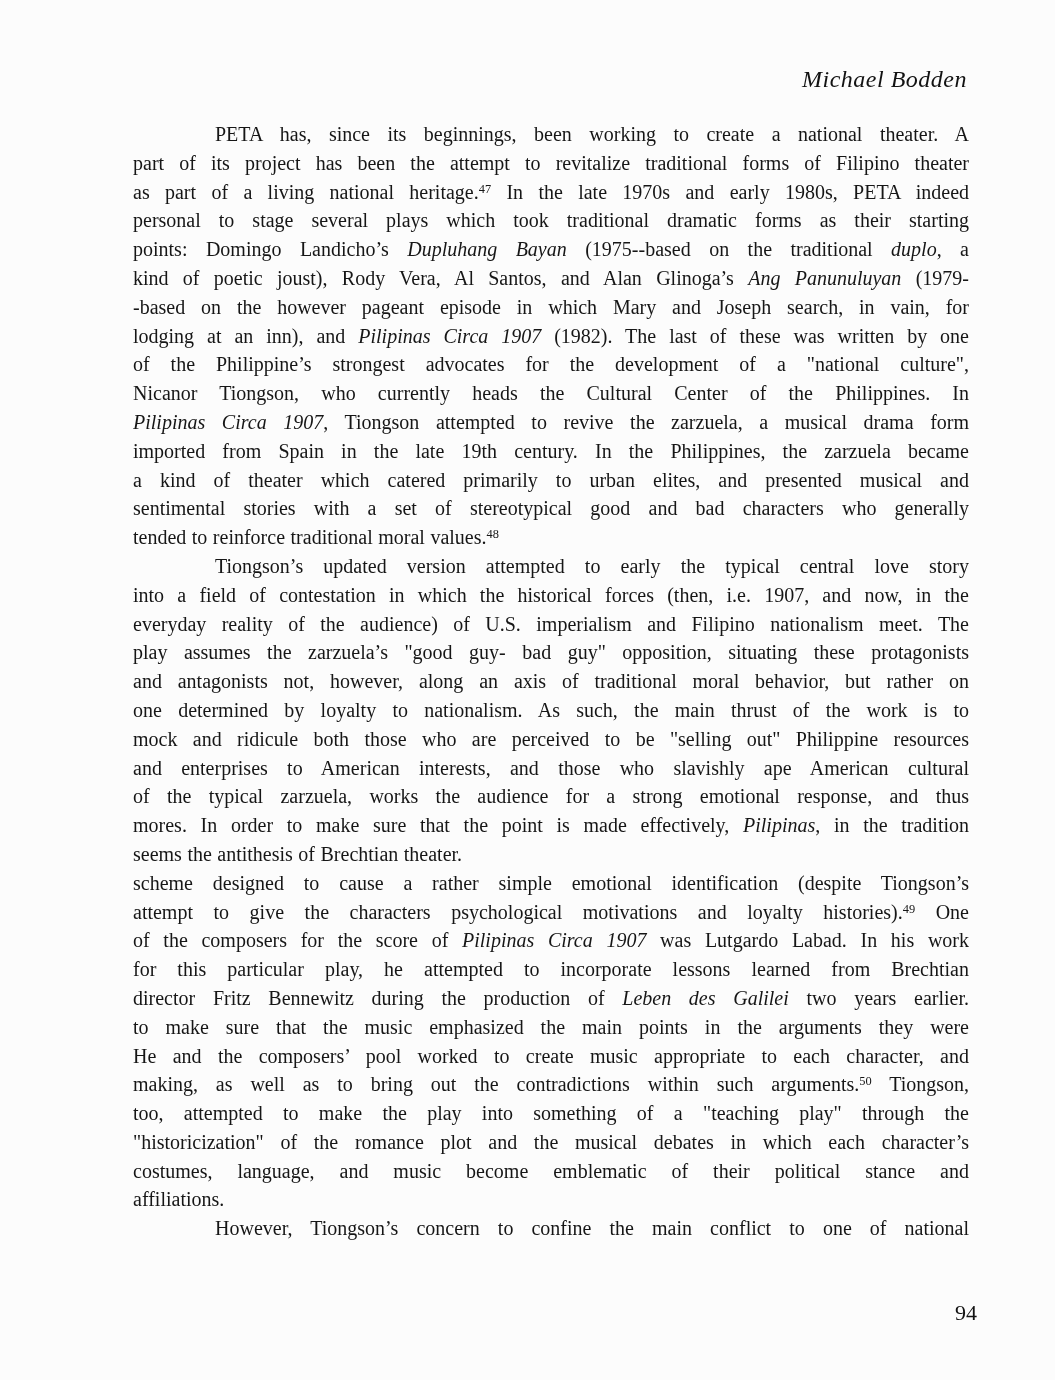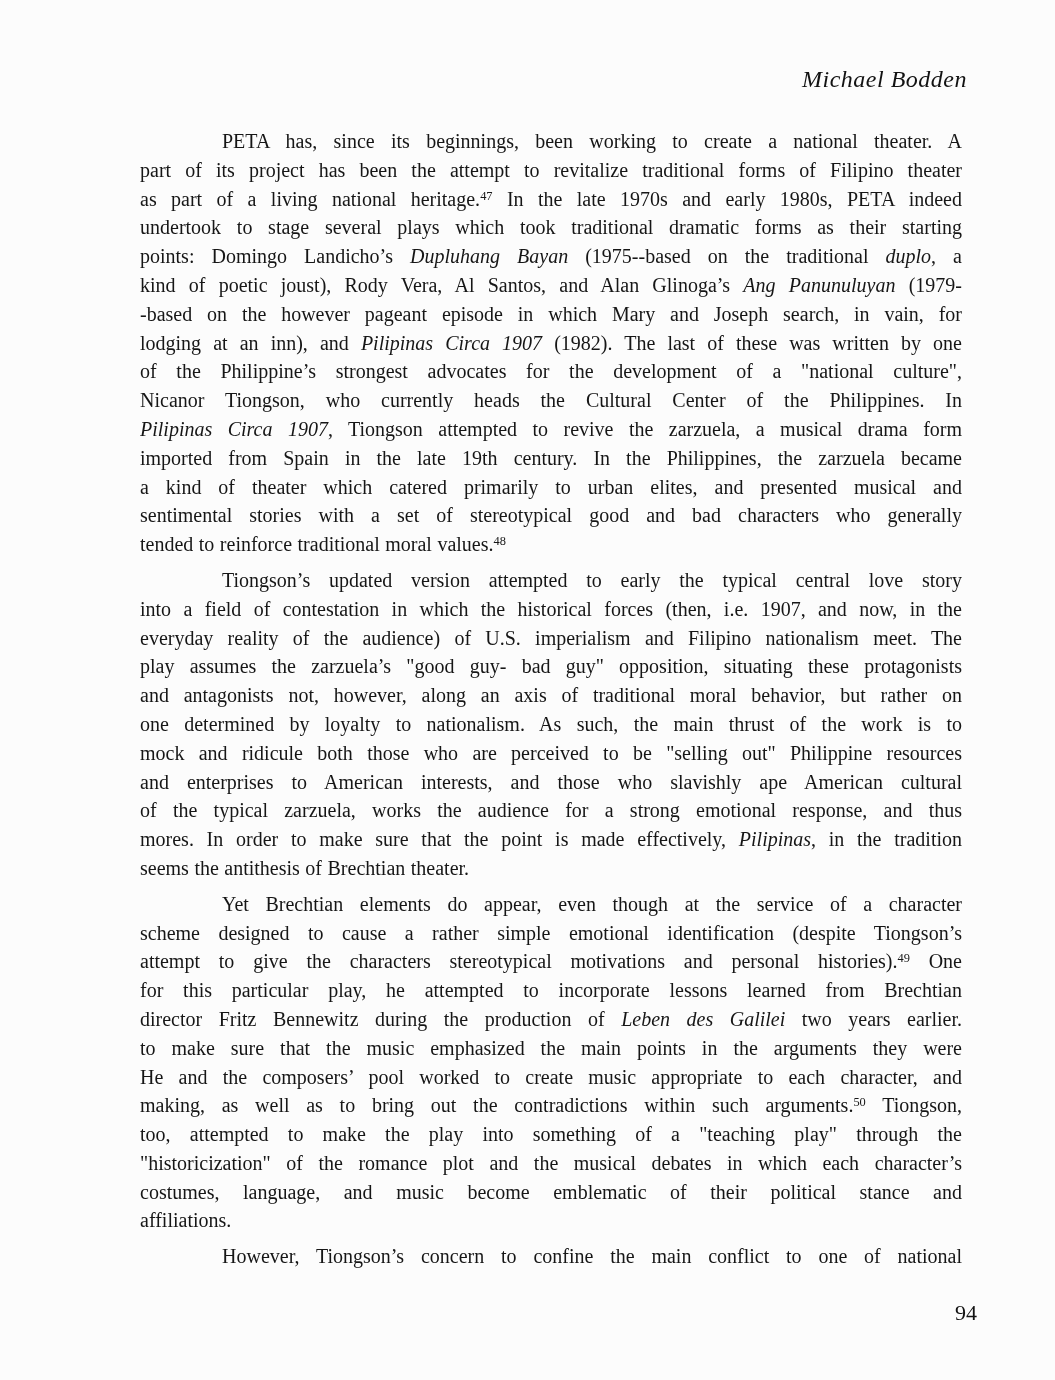--- a/index.html
+++ b/index.html
@@ -26,21 +26,21 @@
     letter-spacing: 0.5px;
     color: #121212;
   }
   .body-text {
     position: absolute;
     top: 120px;
     left: 133px;
     width: 836px;
     font-size: 20px;
   }
-  .paragraph { margin: 7px; }
+  .paragraph { margin: 0; }
   .line {
     line-height: 28.8px;
     height: 28.8px;
     overflow: hidden;
     text-align: left;
     word-spacing: 0.5px;
   }
   .line.jst {
     text-align: justify;
     text-align-last: justify;
@@ -69,21 +69,21 @@
 <body>
 
 <div class="page">
   <div class="running-head">Michael Bodden</div>
 
   <div class="body-text">
       <div class="paragraph">
         <div class="line jst first"><span>PETA has, since its beginnings, been working to create a national theater.  A</span></div>
         <div class="line jst"><span>part of its project has been the attempt to revitalize traditional forms of Filipino theater</span></div>
         <div class="line jst"><span>as part of a living national heritage.</span><sup>47</sup><span>  In the late 1970s and early 1980s, PETA indeed</span></div>
-        <div class="line jst"><span>undertook to stage several plays which took traditional dramatic forms as their starting</span></div>
+        <div class="line jst"><span>personal to stage several plays which took traditional dramatic forms as their starting</span></div>
         <div class="line jst"><span>points: Domingo Landicho’s </span><i>Dupluhang Bayan</i><span> (1975--based on the traditional </span><i>duplo</i><span>, a</span></div>
         <div class="line jst"><span>kind of poetic joust), Rody Vera, Al Santos, and Alan Glinoga’s </span><i>Ang Panunuluyan</i><span> (1979-</span></div>
         <div class="line jst"><span>-based on the however pageant episode in which Mary and Joseph search, in vain, for</span></div>
         <div class="line jst"><span>lodging at an inn), and </span><i>Pilipinas Circa 1907</i><span> (1982).  The last of these was written by one</span></div>
         <div class="line jst"><span>of the Philippine’s strongest advocates for the development of a "national culture",</span></div>
         <div class="line jst"><span>Nicanor Tiongson, who currently heads the Cultural Center of the Philippines.  In</span></div>
         <div class="line jst"><i>Pilipinas Circa 1907</i><span>, Tiongson attempted to revive the zarzuela, a musical drama form</span></div>
         <div class="line jst"><span>imported from Spain in the late 19th century.  In the Philippines, the zarzuela became</span></div>
         <div class="line jst"><span>a kind of theater which catered primarily to urban elites, and presented musical and</span></div>
         <div class="line jst"><span>sentimental stories with a set of stereotypical good and bad characters who generally</span></div>
@@ -96,23 +96,23 @@
         <div class="line jst"><span>play assumes the zarzuela’s "good guy- bad guy" opposition, situating these protagonists</span></div>
         <div class="line jst"><span>and antagonists not, however, along an axis of traditional moral behavior, but rather on</span></div>
         <div class="line jst"><span>one determined by loyalty to nationalism.  As such, the main thrust of the work is to</span></div>
         <div class="line jst"><span>mock and ridicule both those who are perceived to be "selling out" Philippine resources</span></div>
         <div class="line jst"><span>and enterprises to American interests, and those who slavishly ape American cultural</span></div>
         <div class="line jst"><span>of the typical zarzuela, works the audience for a strong emotional response, and thus</span></div>
         <div class="line jst"><span>mores.  In order to make sure that the point is made effectively, </span><i>Pilipinas</i><span>, in the tradition</span></div>
         <div class="line"><span>seems the antithesis of Brechtian theater.</span></div>
       </div>
       <div class="paragraph">
-        <div class="line jst first"><span>Yet Brechtian elements do appear, even though at the service of a character</span></div>
         <div class="line jst"><span>scheme designed to cause a rather simple emotional identification (despite Tiongson’s</span></div>
-        <div class="line jst"><span>attempt to give the characters stereotypical motivations and personal histories).</span><sup>49</sup><span>  One</span></div>
+        <div class="line jst"><span>attempt to give the characters psychological motivations and loyalty histories).</span><sup>49</sup><span>  One</span></div>
+        <div class="line jst"><span>of the composers for the score of </span><i>Pilipinas Circa 1907</i><span> was Lutgardo Labad.  In his work</span></div>
         <div class="line jst"><span>for this particular play, he attempted to incorporate lessons learned from Brechtian</span></div>
         <div class="line jst"><span>director Fritz Bennewitz during the production of </span><i>Leben des Galilei</i><span> two years earlier.</span></div>
         <div class="line jst"><span>to make sure that the music emphasized the main points in the arguments they were</span></div>
         <div class="line jst"><span>He and the composers’ pool worked to create music appropriate to each character, and</span></div>
         <div class="line jst"><span>making, as well as to bring out the contradictions within such arguments.</span><sup>50</sup><span>  Tiongson,</span></div>
         <div class="line jst"><span>too, attempted to make the play into something of a "teaching play" through the</span></div>
         <div class="line jst"><span>"historicization" of the romance plot and the musical debates in which each character’s</span></div>
         <div class="line jst"><span>costumes, language, and music become emblematic of their political stance and</span></div>
         <div class="line"><span>affiliations.</span></div>
       </div>

